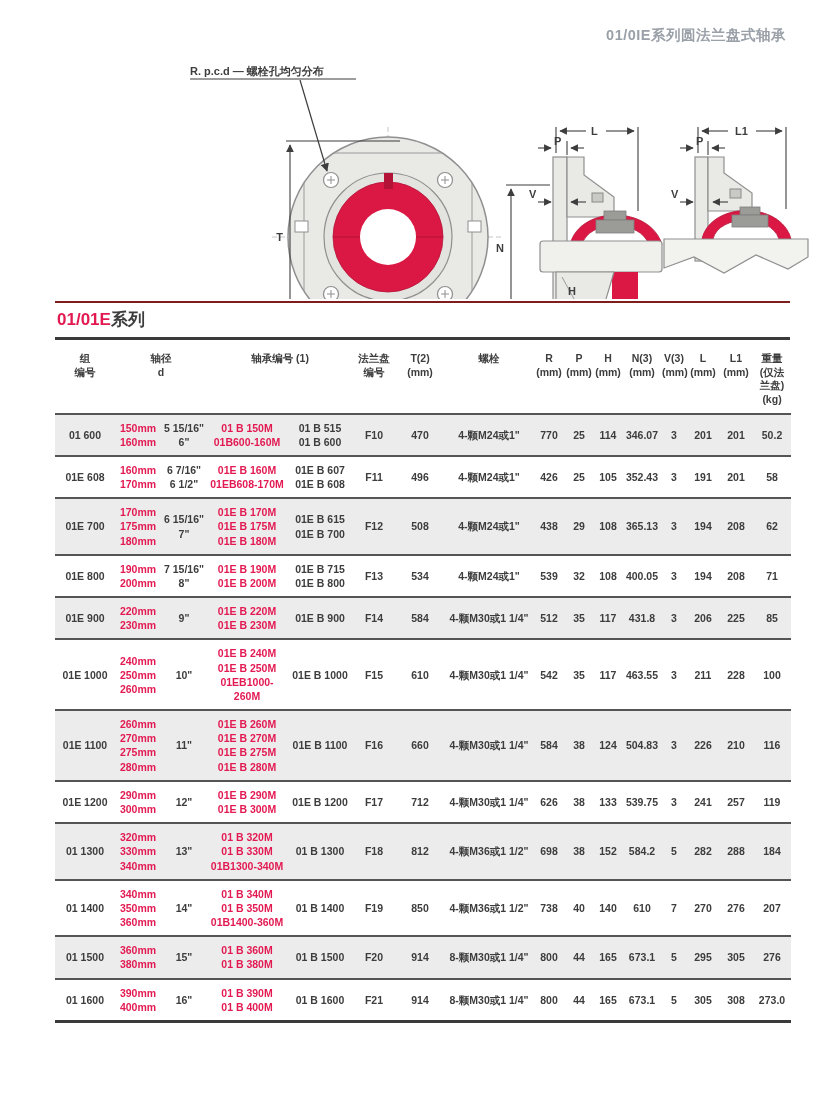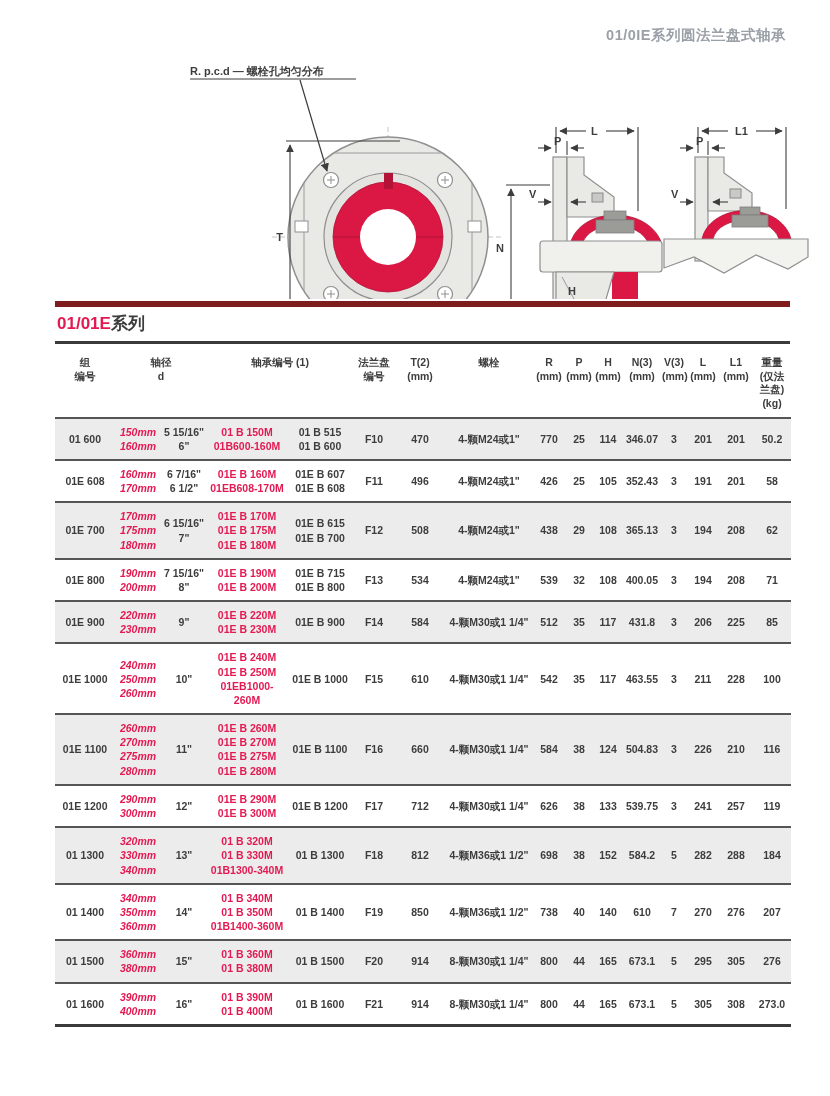--- a/index.html
+++ b/index.html
@@ -11,21 +11,21 @@
   .page-header{
     text-align:right;padding:26px 44px 0 8px;
     color:#9aa0a8;font-size:14.5px;font-weight:700;letter-spacing:.5px;
   }
   .diagram-wrap{margin-top:4px;}
   .diagram-wrap svg{display:block;}
   .dim-text{font-size:11px;font-weight:700;fill:#3d3d3d;}
   .pcd-text{font-size:11px;font-weight:700;fill:#3d3d3d;}
   .section-title{
     margin:2px 40px 0 55px;
-    border-top:6px solid #7f1d1d;
+    border-top:2px solid #7f1d1d;
     border-bottom:3px solid #3a3a3a;
     padding:5px 0 6px 2px;
     font-size:17px;font-weight:700;color:#3d3d3d;
   }
   .section-title .accent{color:#e31a52;}
   table.spec{
     border-collapse:collapse;table-layout:fixed;width:736px;
     margin:4px 40px 0 55px;
     font-size:10.5px;font-weight:700;color:#3d3d3d;
     border-bottom:3px solid #3a3a3a;
@@ -36,21 +36,21 @@
     border-bottom:2px solid #555;
   }
   table.spec td{
     padding:6px 1px;text-align:center;vertical-align:middle;
     white-space:pre-line;line-height:1.35;
   }
   table.spec tbody tr{border-bottom:2px solid #555;}
   table.spec tbody tr:nth-child(odd){background:#ececec;}
   .c-group{text-align:left;padding-left:3px;}
   .c-pink{color:#e31a52;}
-  .c-dmm{text-align:left;padding-left:4px;font-style:italic;}
+  .c-dmm{text-align:left;padding-left:4px;}
 </style>
 </head>
 <body>
 
 <div class="page-header">01/0IE系列圆法兰盘式轴承</div>
 
 <div class="diagram-wrap">
 <svg width="830" height="250" viewBox="0 0 830 250">
   <defs>
     <marker id="arr" viewBox="0 0 10 10" refX="9" refY="5" markerWidth="7" markerHeight="7" orient="auto-start-reverse">

